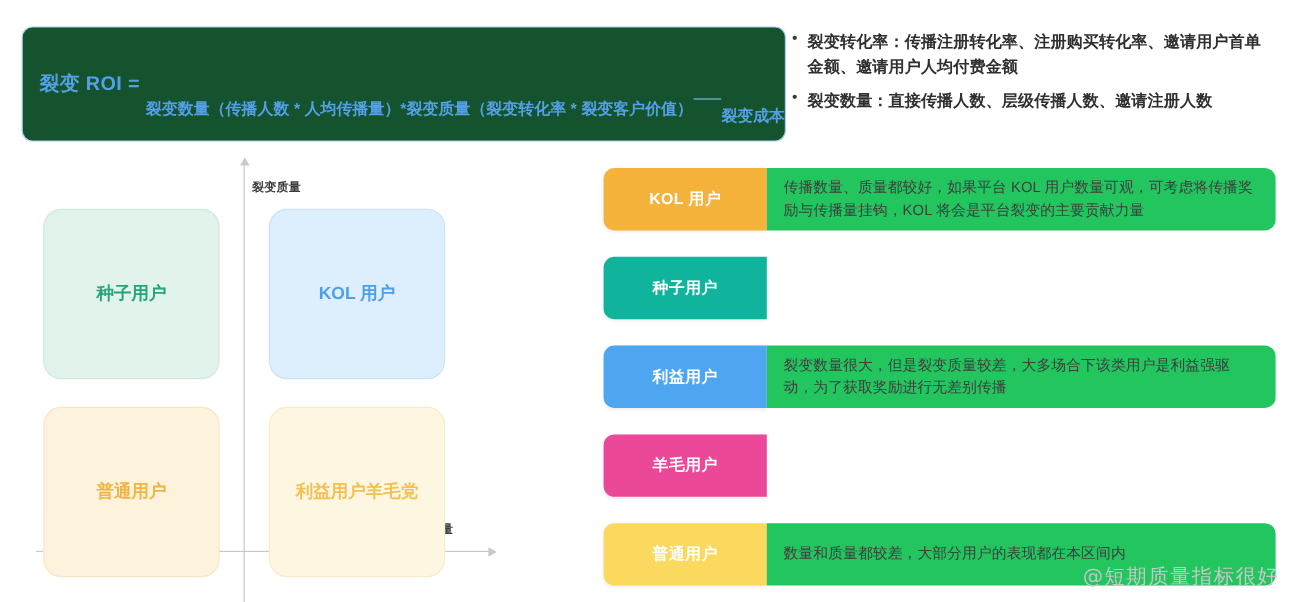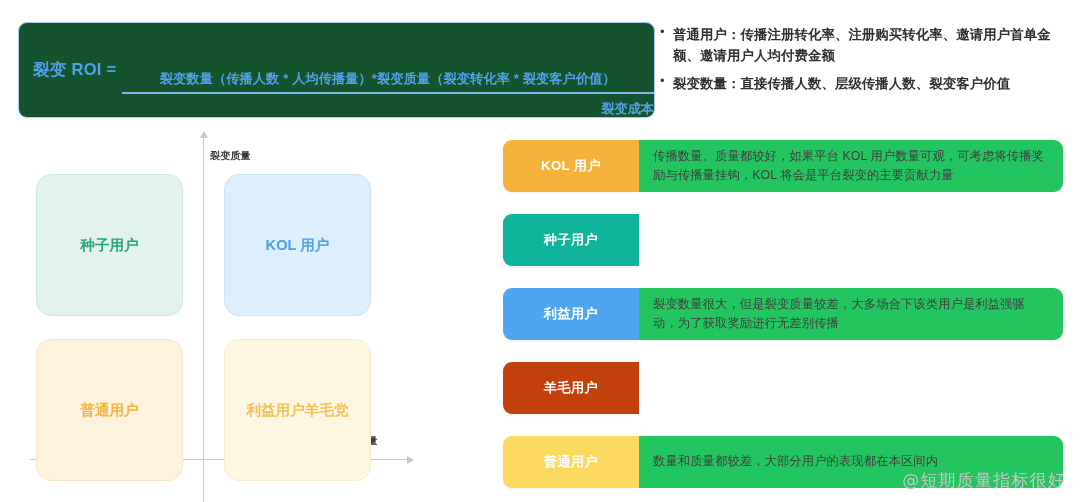--- a/index.html
+++ b/index.html
@@ -43,21 +43,21 @@
     color: #53a0e8;
     font-size: 16.5px;
     font-weight: bold;
     white-space: nowrap;
     letter-spacing: .3px;
   }
   #fraction {
     margin-left: 5px;
     flex: 1;
     display: flex;
-    flex-direction: column;
+    flex-direction: row;
     align-items: stretch;
     margin-top: 48px;
   }
   #fraction-numerator {
     color: #53a0e8;
     font-size: 13.2px;
     font-weight: bold;
     text-align: center;
     white-space: nowrap;
     padding-bottom: 4px;
@@ -258,25 +258,25 @@
         <span id="fraction-numerator">裂变数量（传播人数 * 人均传播量）*裂变质量（裂变转化率 * 裂变客户价值）</span>
         <span id="fraction-bar"></span>
         <span id="fraction-denominator">裂变成本</span>
       </span>
     </div>
   </div>
 
   <div id="bullet-list">
     <div class="bullet-row">
       <span class="bullet-dot">•</span>
-      <span class="bullet-text">普通用户：传播注册转化率、注册购买转化率、邀请用户首单金额、邀请用户人均付费金额</span>
+      <span class="bullet-text">裂变转化率：传播注册转化率、注册购买转化率、邀请用户首单金额、邀请用户人均付费金额</span>
     </div>
     <div class="bullet-row">
       <span class="bullet-dot">•</span>
-      <span class="bullet-text">裂变数量：直接传播人数、层级传播人数、裂变客户价值</span>
+      <span class="bullet-text">裂变数量：直接传播人数、层级传播人数、邀请注册人数</span>
     </div>
   </div>
 
 </div>
 
 <div id="quadrant">
 
   <div class="axis-line" id="axis-y"></div>
   <div class="axis-arrow" id="axis-y-arrow"></div>
   <div class="axis-line" id="axis-x"></div>
@@ -310,21 +310,21 @@
   </div>
 
   <div class="card">
     <div class="card-tag" style="background: rgb(79, 166, 240);">利益用户</div>
     <div class="card-desc">
       <span class="card-desc-text">裂变数量很大，但是裂变质量较差，大多场合下该类用户是利益强驱动，为了获取奖励进行无差别传播</span>
     </div>
   </div>
 
   <div class="card">
-    <div class="card-tag" style="background: #c2410c;">羊毛用户</div>
+    <div class="card-tag" style="background: #ec4899;">羊毛用户</div>
   </div>
 
   <div class="card">
     <div class="card-tag" style="background: rgb(251, 217, 94);">普通用户</div>
     <div class="card-desc">
       <span class="card-desc-text">数量和质量都较差，大部分用户的表现都在本区间内</span>
     </div>
   </div>
 
 </div>

